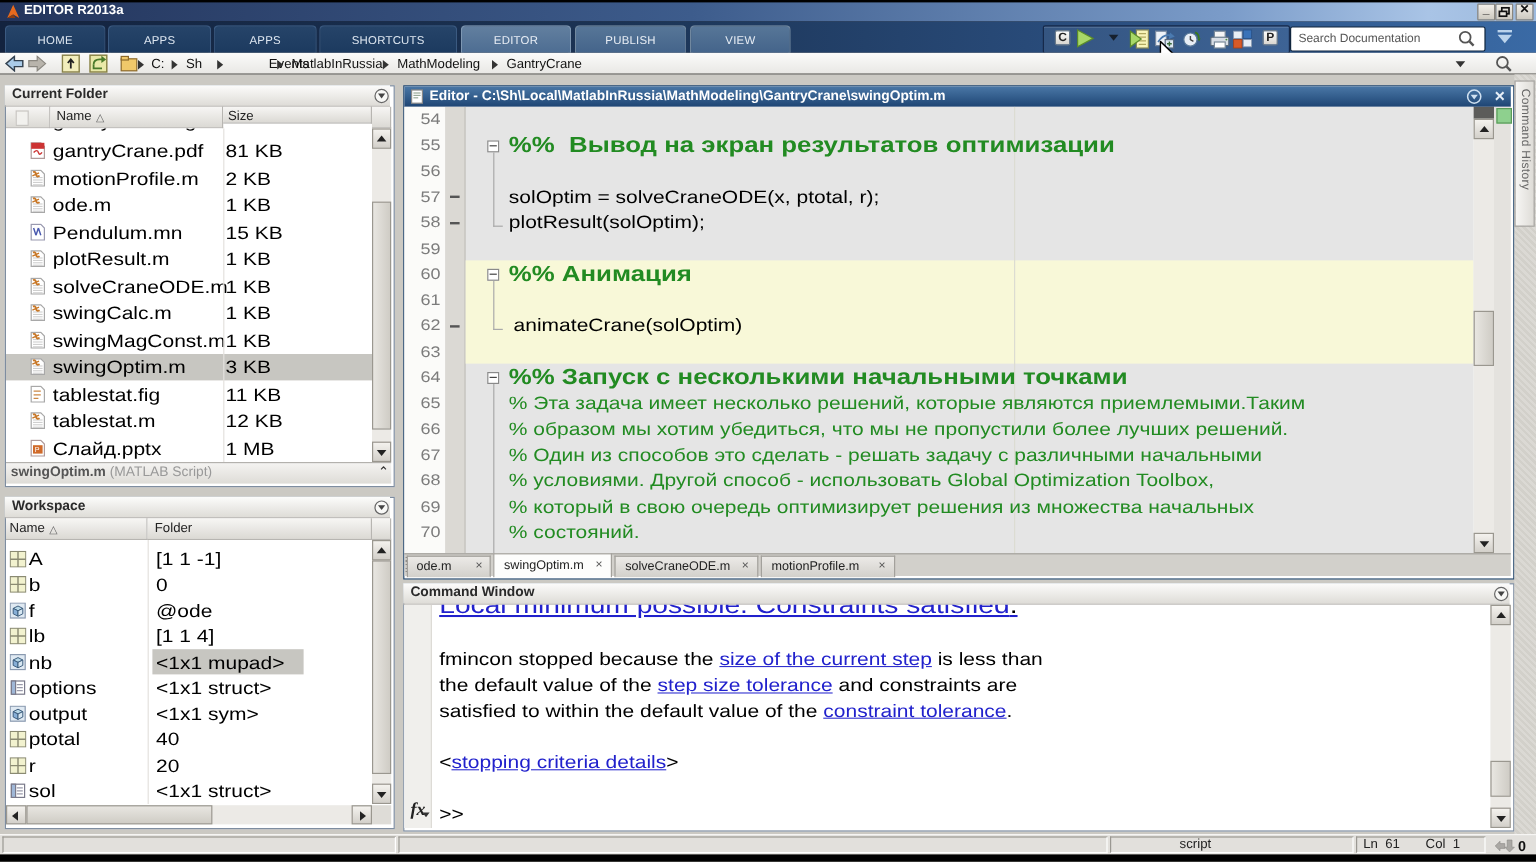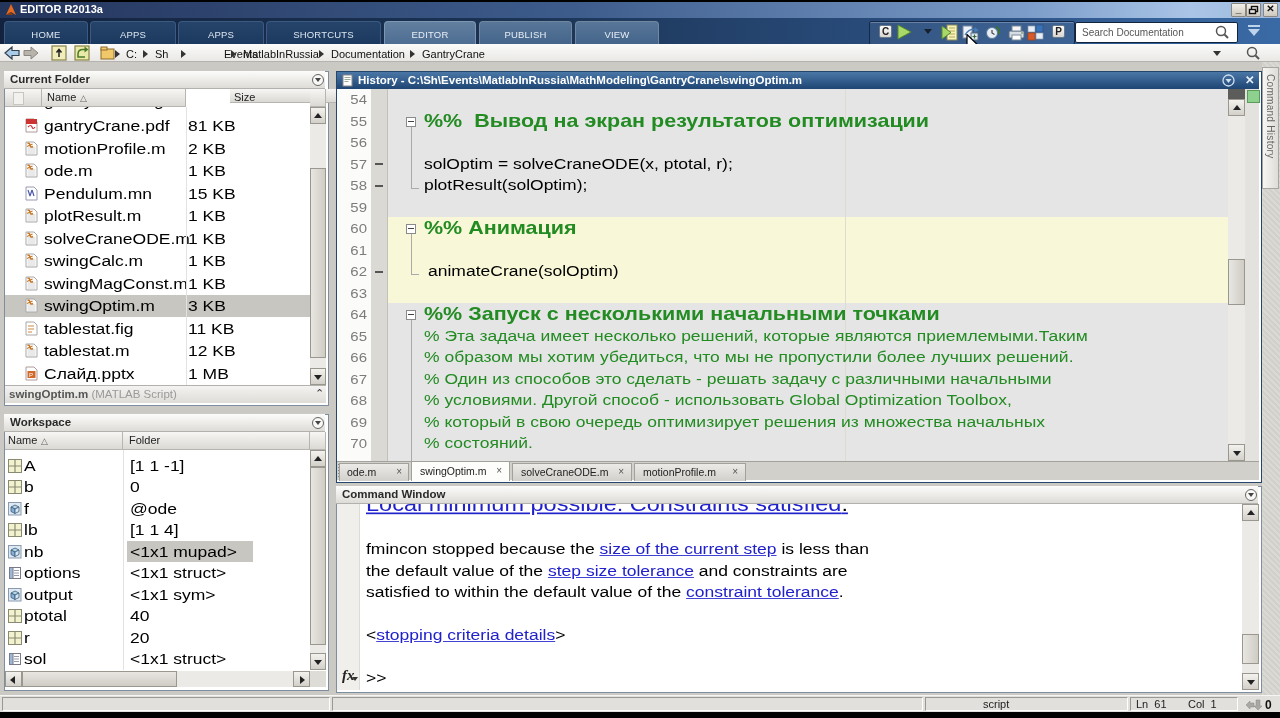--- a/index.html
+++ b/index.html
@@ -212,21 +212,21 @@
   </svg>
 <div class="abs carrot" style="left:115px;"></div>
 <div class="abs crumb" style="left:126px;">C:</div>
 <div class="abs carrot" style="left:143px;"></div>
 <div class="abs crumb" style="left:155px;">Sh</div>
 <div class="abs carrot" style="left:181px;"></div>
 <div class="abs crumb" style="left:193px;padding-left:31px;">Events</div>
 <div class="abs carrot" style="left:231px;"></div>
 <div class="abs crumb" style="left:243px;">MatlabInRussia</div>
 <div class="abs carrot" style="left:319px;"></div>
-<div class="abs crumb" style="left:331px;">Documentation</div>
+<div class="abs crumb" style="left:331px;">MathModeling</div>
 <div class="abs carrot" style="left:410px;"></div>
 <div class="abs crumb" style="left:422px;">GantryCrane</div>
 <div class="abs" style="left:1213px;top:51px;width:0;height:0;border-top:5px solid #333;border-left:4px solid transparent;border-right:4px solid transparent;"></div>
 <svg class="abs" style="left:1245px;top:45px;" width="16" height="16">
     <circle cx="7" cy="7" r="4.5" fill="none" stroke="#555" stroke-width="1.5"></circle>
     <line x1="10.5" y1="10.5" x2="14" y2="14" stroke="#555" stroke-width="2"></line>
   </svg>
 
 <div class="abs" id="mainbg"></div>
 
@@ -236,21 +236,21 @@
   </div>
 <div class="abs circbtn" style="left:312px;top:74px;"></div>
 
 <div class="abs colhead" style="left:5px;top:89px;width:37px;height:18px;">
     <span style="position:absolute;left:8px;top:3px;width:9px;height:11px;border:1px solid #c8c6c2;background:#f2f1ee;"></span>
   </div>
 <div class="abs colhead" style="left:42px;top:89px;width:144px;height:18px;">
     <span style="position:absolute;left:5px;top:2px;">Name</span>
     <span style="position:absolute;left:38px;top:4px;font-size:9px;color:#666;">△</span>
   </div>
-<div class="abs colhead" style="left:186px;top:89px;width:124px;height:14px;margin-left:44px;">
+<div class="abs colhead" style="left:186px;top:89px;width:124px;height:14px;">
     <span style="position:absolute;left:4px;top:2px;">Size</span>
   </div>
 <div class="abs colhead" style="left:310px;top:89px;width:16px;height:18px;"></div>
 
 <div class="abs" id="cflist" style="left:5px;top:107px;width:305px;height:278px;background:#fff;overflow:hidden;">
   <div class="frow" style="position:absolute;top:-17px;">
       <svg class="icom" style="position:absolute;left:20px;top:3px;" width="13" height="15"></svg>
       <span class="fname">gantryCrane.fig</span>
       <span class="fsize">2 KB</span>
     </div>
@@ -469,21 +469,21 @@
 <div class="abs" style="left:310px;top:671px;width:16px;height:16px;background:#dedcd7;"></div>
 
 <div class="abs" id="edpanel"></div>
 <div class="abs" id="edhead" style="left:337px;top:72px;">
   <svg style="position:absolute;left:5px;top:2px;" width="12" height="13">
       <rect x="1" y="1" width="9" height="11" fill="#fff" stroke="#888"></rect>
       <rect x="2.5" y="3" width="6" height="1" fill="#9a9"></rect>
       <rect x="2.5" y="5" width="6" height="1" fill="#9a9"></rect>
       <rect x="2.5" y="7" width="4" height="1" fill="#9a9"></rect>
     </svg>
-  <span style="position:absolute;left:21px;top:2px;">History - C:\Sh\Events\MatlabInRussia\MathModeling\GantryCrane\swingOptim.m</span>
+  <span style="position:absolute;left:21px;top:2px;">Editor - C:\Sh\Local\MatlabInRussia\MathModeling\GantryCrane\swingOptim.m</span>
   <svg style="position:absolute;left:885px;top:2px;" width="13" height="13">
       <circle cx="6.5" cy="6.5" r="5.5" fill="none" stroke="#cfe0f0" stroke-width="1.3"></circle>
       <polygon points="3.5,5 9.5,5 6.5,9" fill="#cfe0f0"></polygon>
     </svg>
   <span style="position:absolute;left:908px;top:1px;color:#e8f0f8;font-weight:bold;">✕</span>
 </div>
 <div class="abs" id="edcode" style="left:337px;top:89px;width:891px;height:372px;background:#e5e5e5;overflow:hidden;">
 
   <div style="position:absolute;left:0;top:0;width:34px;height:372px;background:#fbfbf9;"></div>
   <div style="position:absolute;left:34px;top:0;width:17px;height:372px;background:#dbd9d4;border-right:1px solid #c2c0bb;box-sizing:border-box;"></div>

